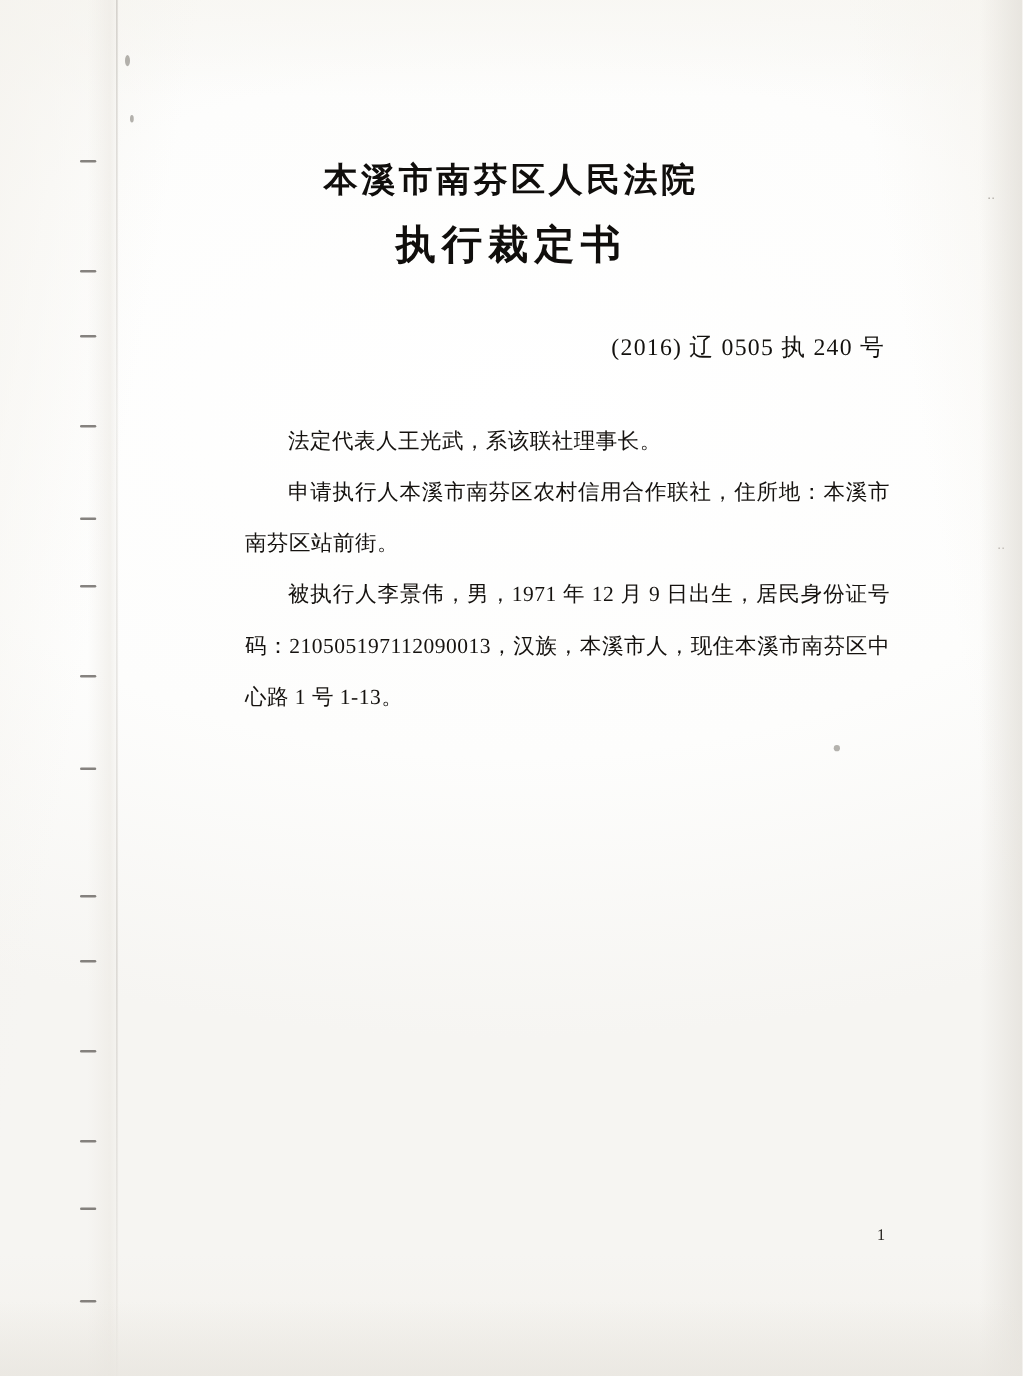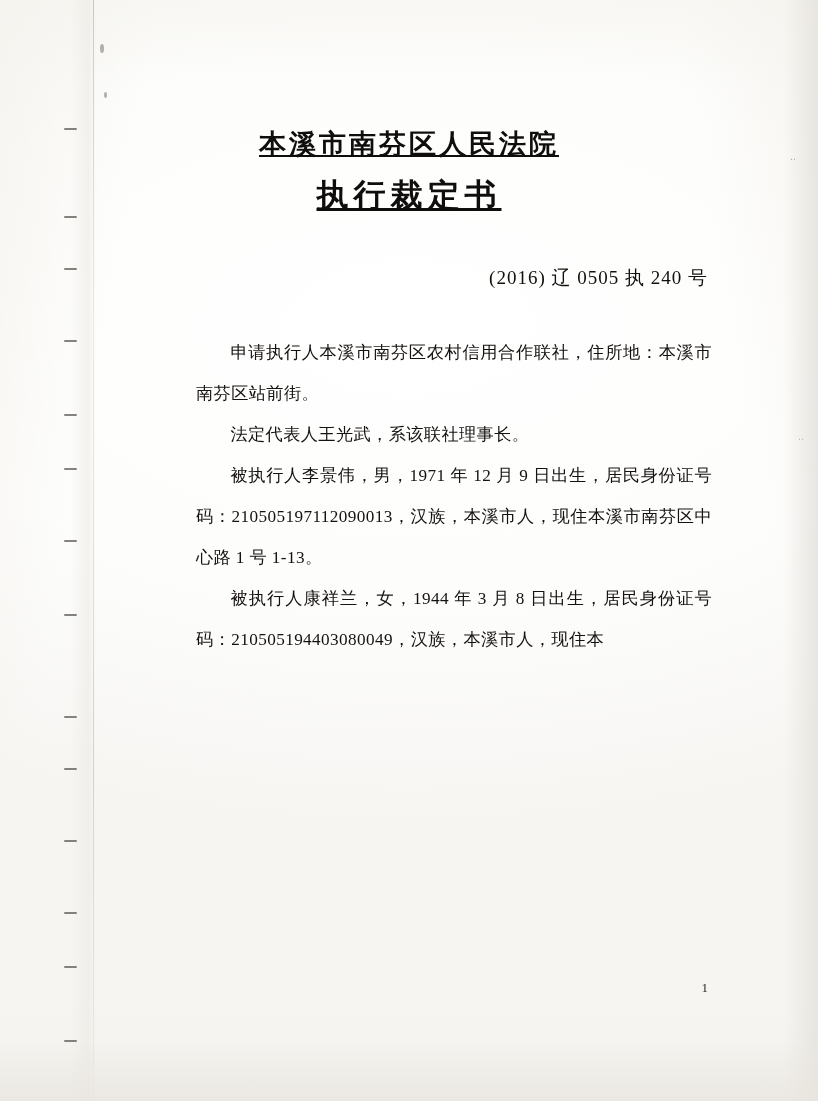--- a/index.html
+++ b/index.html
@@ -70,21 +70,20 @@
     left: 0; top: 0;
     width: 818px;
     color: #14120f;
   }
   .title-main, .title-sub {
     text-align: center;
     font-family: "Liberation Serif", "DejaVu Serif", serif;
     font-weight: bold;
     letter-spacing: 3px;
     color: #100e0c;
-    text-decoration: underline;
   }
   .title-main {
     position: absolute;
     left: 0; right: 0;
     top: 128px;
     font-size: 27px;
     line-height: 32px;
   }
   .title-sub {
     position: absolute;
@@ -181,24 +180,23 @@
   <div class="artifact" style="right:22px; top:150px;">..</div>
   <div class="artifact" style="right:14px; top:430px;">..</div>
 
   <div class="content">
 
     <div class="title-main">本溪市南芬区人民法院</div>
     <div class="title-sub">执行裁定书</div>
     <div class="case-no">(2016) 辽 0505 执 240 号</div>
 
     <div class="body-text">
+      <p class="para">法定代表人王光武，系该联社理事长。</p>
       <p class="para">申请执行人本溪市南芬区农村信用合作联社，住所地：本溪市南芬区站前街。</p>
-      <p class="para">法定代表人王光武，系该联社理事长。</p>
       <p class="para">被执行人李景伟，男，1971 年 12 月 9 日出生，居民身份证号码：210505197112090013，汉族，本溪市人，现住本溪市南芬区中心路 1 号 1-13。</p>
-      <p class="para">被执行人康祥兰，女，1944 年 3 月 8 日出生，居民身份证号码：210505194403080049，汉族，本溪市人，现住本</p>
     </div>
 
     <div class="page-number">1</div>
   </div>
 
   <div class="edge-shadow-right"></div>
   <div class="edge-shadow-bottom"></div>
 </div>
 
 </body></html>

